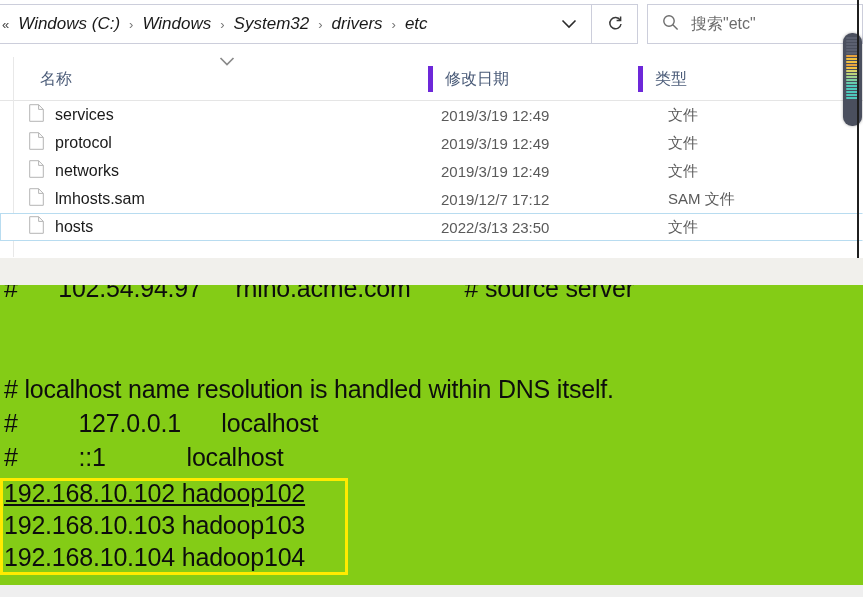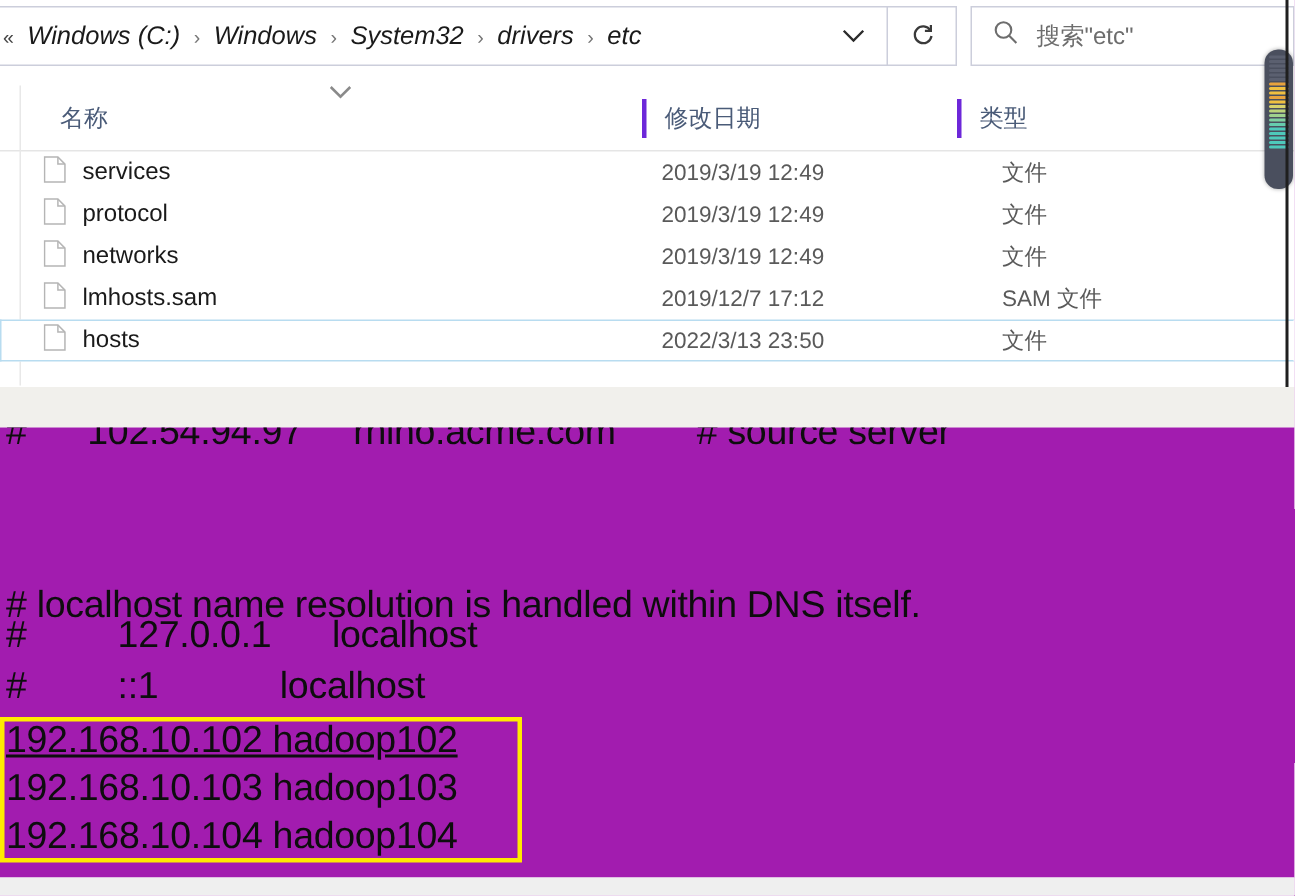--- a/index.html
+++ b/index.html
@@ -68,21 +68,21 @@
   .colhead {
     position: absolute; left: 0; top: 57px; width: 863px; height: 44px;
     border-bottom: 1px solid #e5e5e5;
   }
   .colhead .cell {
     position: absolute; top: 0; height: 44px;
     display: flex; align-items: center;
     font-size: 16px; color: #4a5b78;
     padding-left: 12px;
   }
-  .colhead .cell.divider { border-left: 3px solid #6d28d9; height: 26px; top: 9px; }
+  .colhead .cell.divider { border-left: 5px solid #6d28d9; height: 26px; top: 9px; }
   .sortchev {
     position: absolute; left: 219px; top: 55px;
     font-size: 13px; color: #8a8a8a; line-height: 1;
   }
 
   
   .rows { position: absolute; left: 0; top: 101px; width: 754px; }
   .row {
     position: relative; height: 28px; width: 863px;
     display: flex; align-items: center;
@@ -125,21 +125,21 @@
 
   
   .sepband {
     position: absolute; left: 0; top: 258px; width: 863px; height: 27px;
     background: #f1f0ec;
   }
 
   
   .editor {
     position: absolute; left: 0; top: 285px; width: 863px; height: 300px;
-    background: #a21caf; overflow: hidden;
+    background: #84cc16; overflow: hidden;
   }
   .tline {
     position: absolute; left: 4px;
     font-size: 25px; color: #0d0d0d;
     white-space: pre;
     font-family: "Liberation Sans", "DejaVu Sans", sans-serif;
     letter-spacing: -0.2px;
   }
   .tline.clipped { top: -10px; }
   .hlbox {
@@ -308,21 +308,21 @@
         <i style="background: rgb(78, 201, 187);"></i>
       </div>
     <div class="edge-line"></div>
   </div>
 
   <div class="sepband"></div>
 
   <div class="editor">
     <div class="tline clipped" style="top:-11px;">#      102.54.94.97     rhino.acme.com        # source server</div>
     <div class="tline" style="top:56px;"></div>
-    <div class="tline" style="top:104px;"># localhost name resolution is handled within DNS itself.</div>
+    <div class="tline" style="top:90px;"># localhost name resolution is handled within DNS itself.</div>
     <div class="tline" style="top:124px;">#         127.0.0.1      localhost</div>
     <div class="tline" style="top:158px;">#         ::1            localhost</div>
     <div class="tline" style="top:194px;text-decoration:underline;">192.168.10.102 hadoop102</div>
     <div class="tline" style="top:226px;">192.168.10.103 hadoop103</div>
     <div class="tline" style="top:258px;">192.168.10.104 hadoop104</div>
     <div class="hlbox"></div>
   </div>
 
   <div class="bottomband"></div>
 </div>

